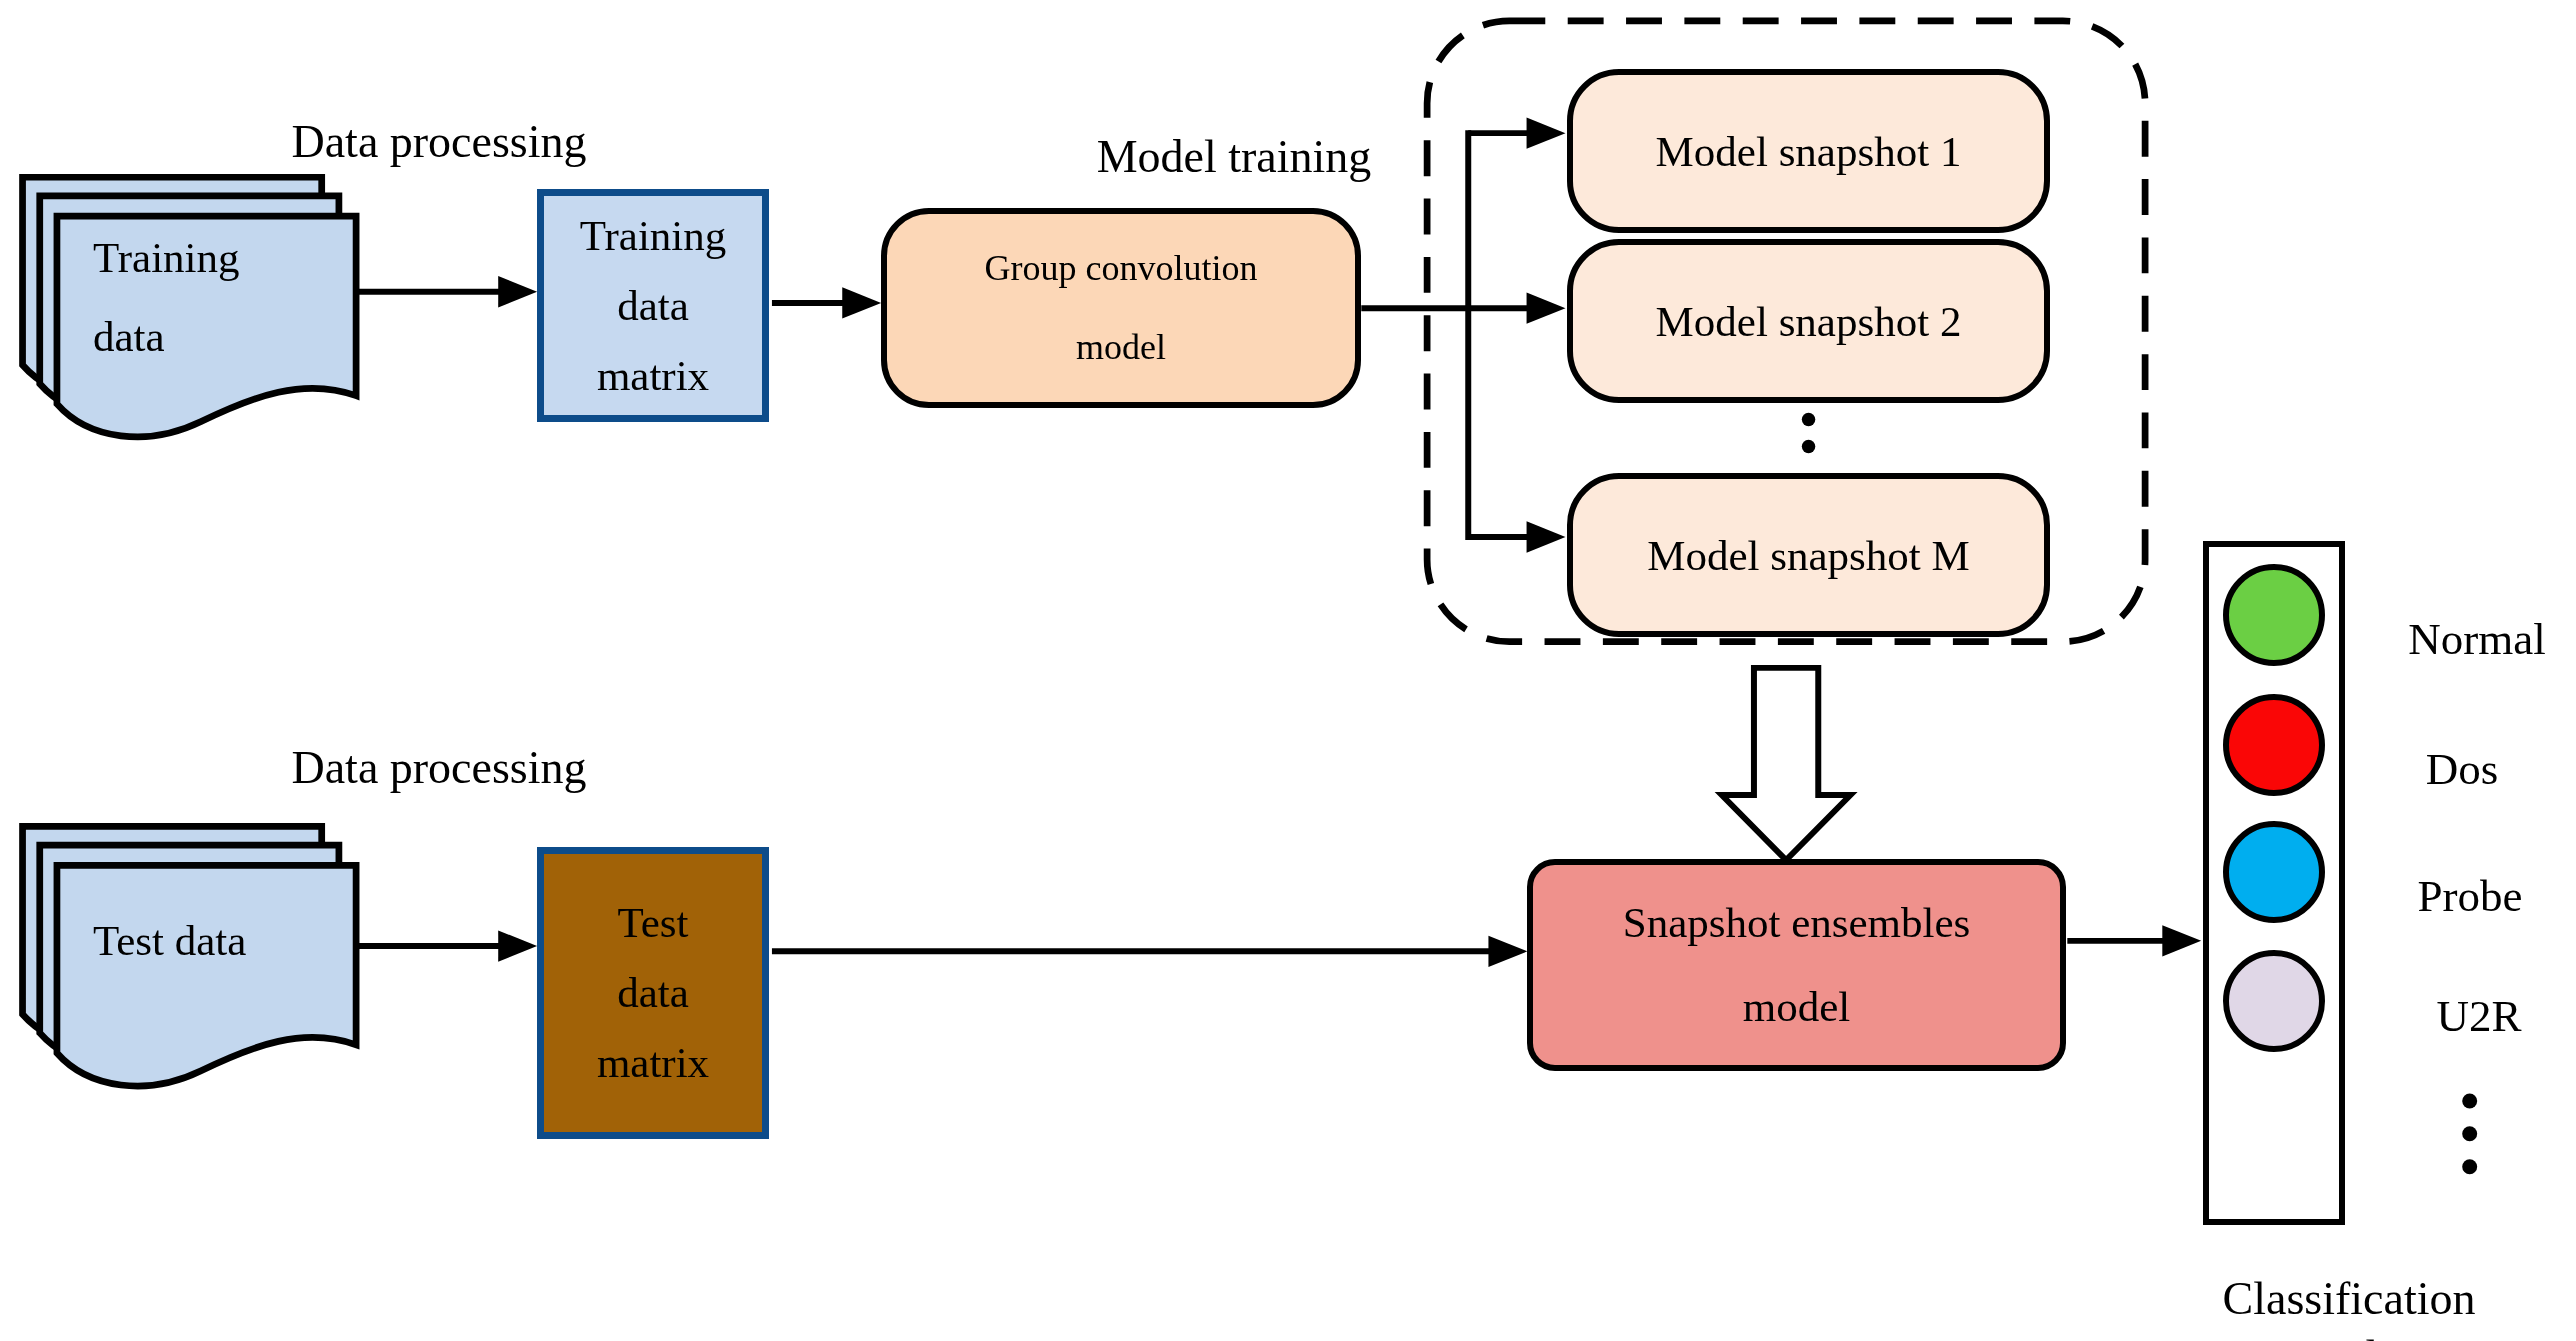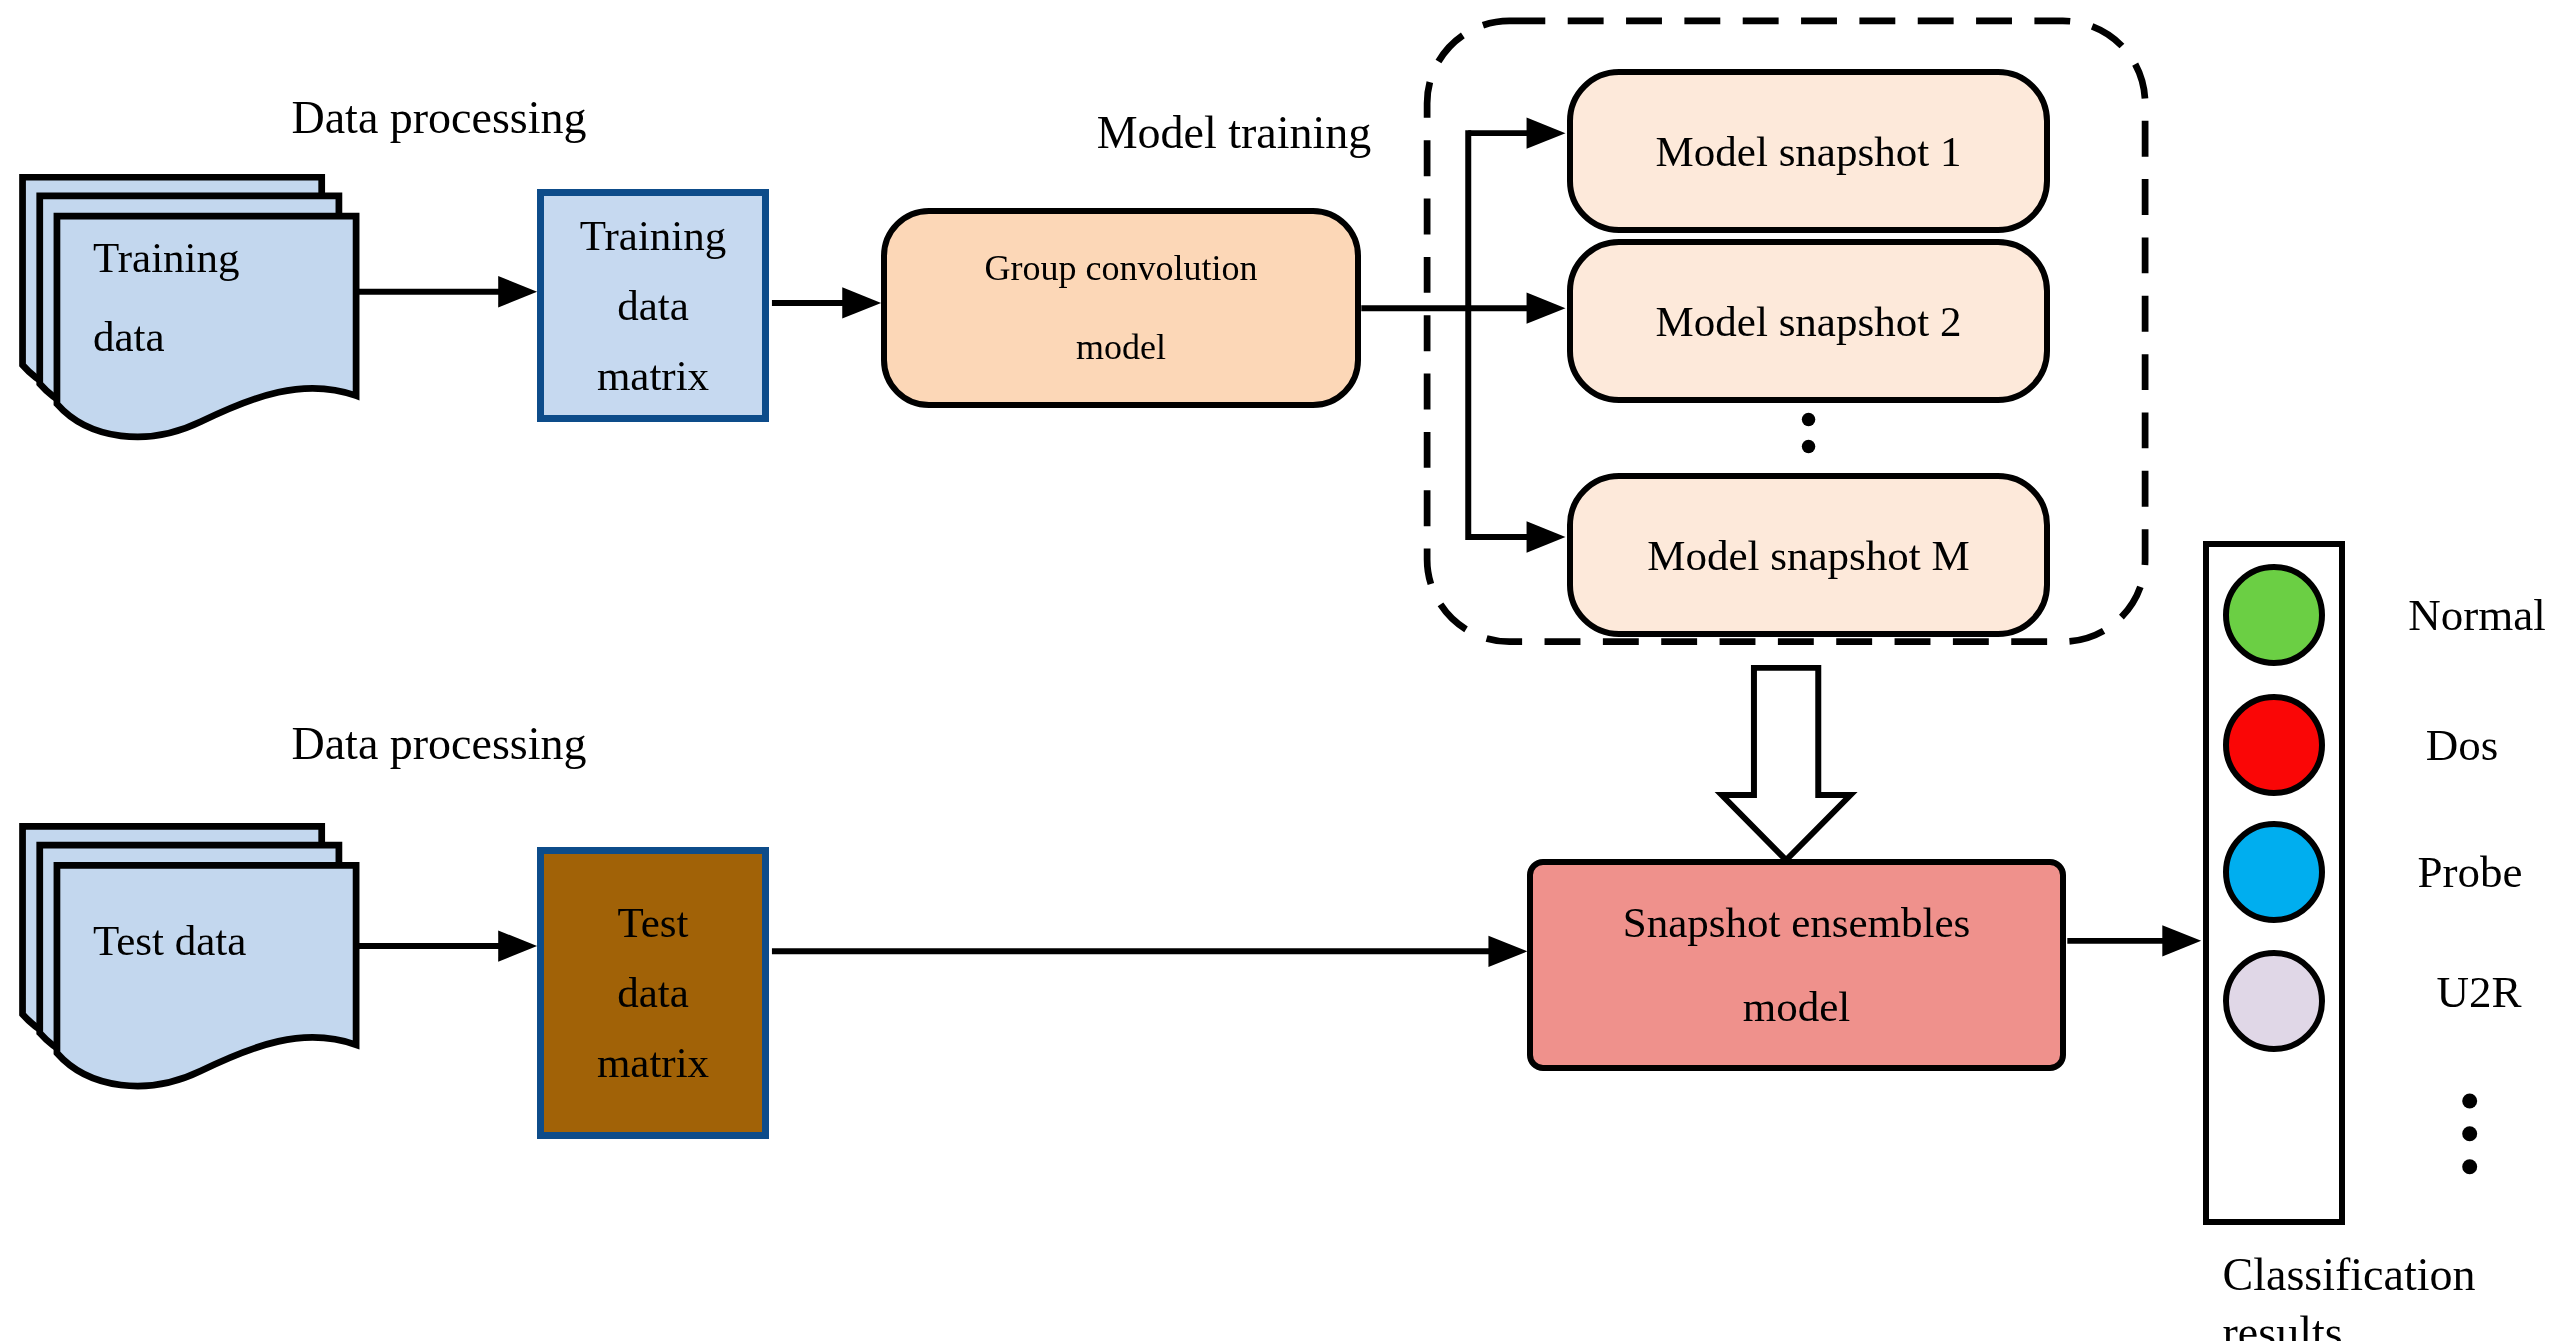--- a/index.html
+++ b/index.html
@@ -9,21 +9,23 @@
     background:#ffffff;
     font-family:"Liberation Serif","DejaVu Serif",serif;
     color:#000;
     overflow:hidden;
   }
   svg.overlay{position:absolute;left:0;top:0;width:2576px;height:1341px;}
   .lbl{
     position:absolute;
     transform:translate(-50%,-50%);
     white-space:pre-line;
+    text-align:center;
     line-height:1.25;
+    margin-top:24px;
   }
   .caption{font-size:46px;}
   .box{
     position:absolute;
     display:flex;align-items:center;justify-content:center;
     text-align:center;white-space:pre-line;
     box-sizing:border-box;
   }
   .matrix-box{
     width:232px;
@@ -34,21 +36,21 @@
   .conv-box{
     left:881px;top:208px;width:480px;height:200px;
     border-radius:48px;font-size:36px;line-height:79px;
   }
   .snapshot{
     left:1567px;width:483px;height:164px;
     border-radius:52px;font-size:43px;
   }
   .ensemble-box{
     left:1527px;top:859px;width:539px;height:212px;
-    border-radius:16px;font-size:43px;line-height:84px;
+    border-radius:28px;font-size:43px;line-height:84px;
   }
   .doc-text{
     position:absolute;
     font-size:43px;line-height:79px;
     white-space:pre-line;text-align:left;
   }
   .class-rect{
     position:absolute;
     left:2203px;top:541px;width:142px;height:684px;
     border:6px solid #000;background:#fff;box-sizing:border-box;

